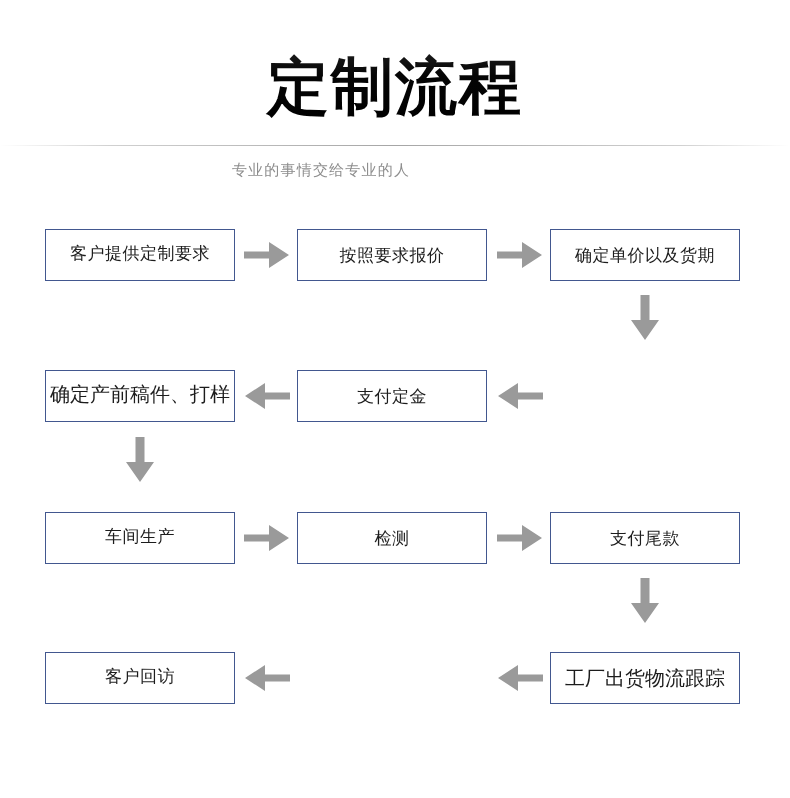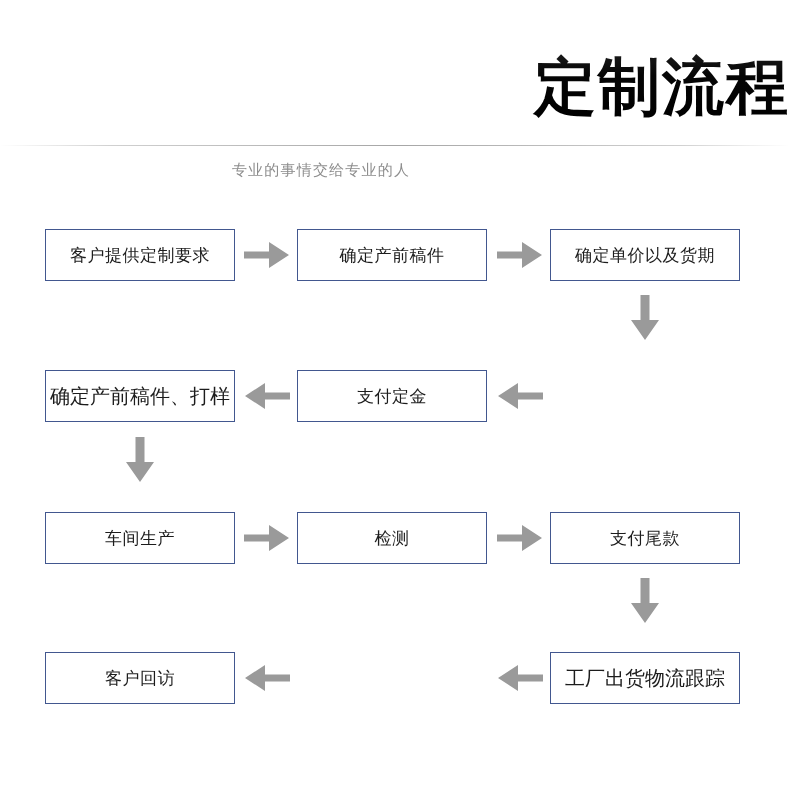--- a/index.html
+++ b/index.html
@@ -22,21 +22,21 @@
     position: relative;
     background: #ffffff;
   }
 
   
   .header {
     position: absolute;
     left: 0;
     top: 0;
     width: 790px;
-    text-align: right;
+    text-align: center;
   }
 
   .title {
     margin: 0;
     padding-top: 52px;
     font-size: 62px;
     line-height: 70px;
     font-weight: 700;
     letter-spacing: 2px;
     background: linear-gradient(180deg, #4a4a4a 0%, #2b2b2b 28%, #050505 62%, #000000 100%);
@@ -97,21 +97,21 @@
     line-height: 22px;
     color: #1c1c1c;
     letter-spacing: 0.5px;
     white-space: nowrap;
     font-family: "DejaVu Sans", "Liberation Sans", sans-serif;
   }
 
   .node.tight { font-size: 20px; letter-spacing: 0; }
 
   
-  .c1 { left: 45px; }
+  .c1 { left: 45px; font-family: Liberation Mono, monospace; }
   .c2 { left: 297px; }
   .c3 { left: 550px; }
 
   
   .r1 { top: 229px; }
   .r2 { top: 370px; }
   .r3 { top: 512px; }
   .r4 { top: 652px; }
 
   
@@ -159,21 +159,21 @@
   <div class="subtitle">专业的事情交给专业的人</div>
 
   <div class="flow">
 
     <div class="node c1 r1">客户提供定制要求</div>
     <span class="arrow ha12 ar1">
       <svg viewBox="0 0 46 34" xmlns="http://www.w3.org/2000/svg" aria-hidden="true">
         <path d="M0 13.5 H25 V4 L45 17 L25 30 V20.5 H0 Z" fill="#9a9a9a"></path>
       </svg>
     </span>
-    <div class="node c2 r1">确定产前稿件</div>
+    <div class="node c2 r1">按照要求报价</div>
     <span class="arrow ha23 ar1">
       <svg viewBox="0 0 46 34" xmlns="http://www.w3.org/2000/svg" aria-hidden="true">
         <path d="M0 13.5 H25 V4 L45 17 L25 30 V20.5 H0 Z" fill="#9a9a9a"></path>
       </svg>
     </span>
     <div class="node c3 r1">确定单价以及货期</div>
 
     <span class="arrow-v va-right vr12">
       <svg viewBox="0 0 34 46" xmlns="http://www.w3.org/2000/svg" aria-hidden="true">
         <path d="M12.5 0 H21.5 V25 H31 L17 45 L3 25 H12.5 Z" fill="#9a9a9a"></path>

